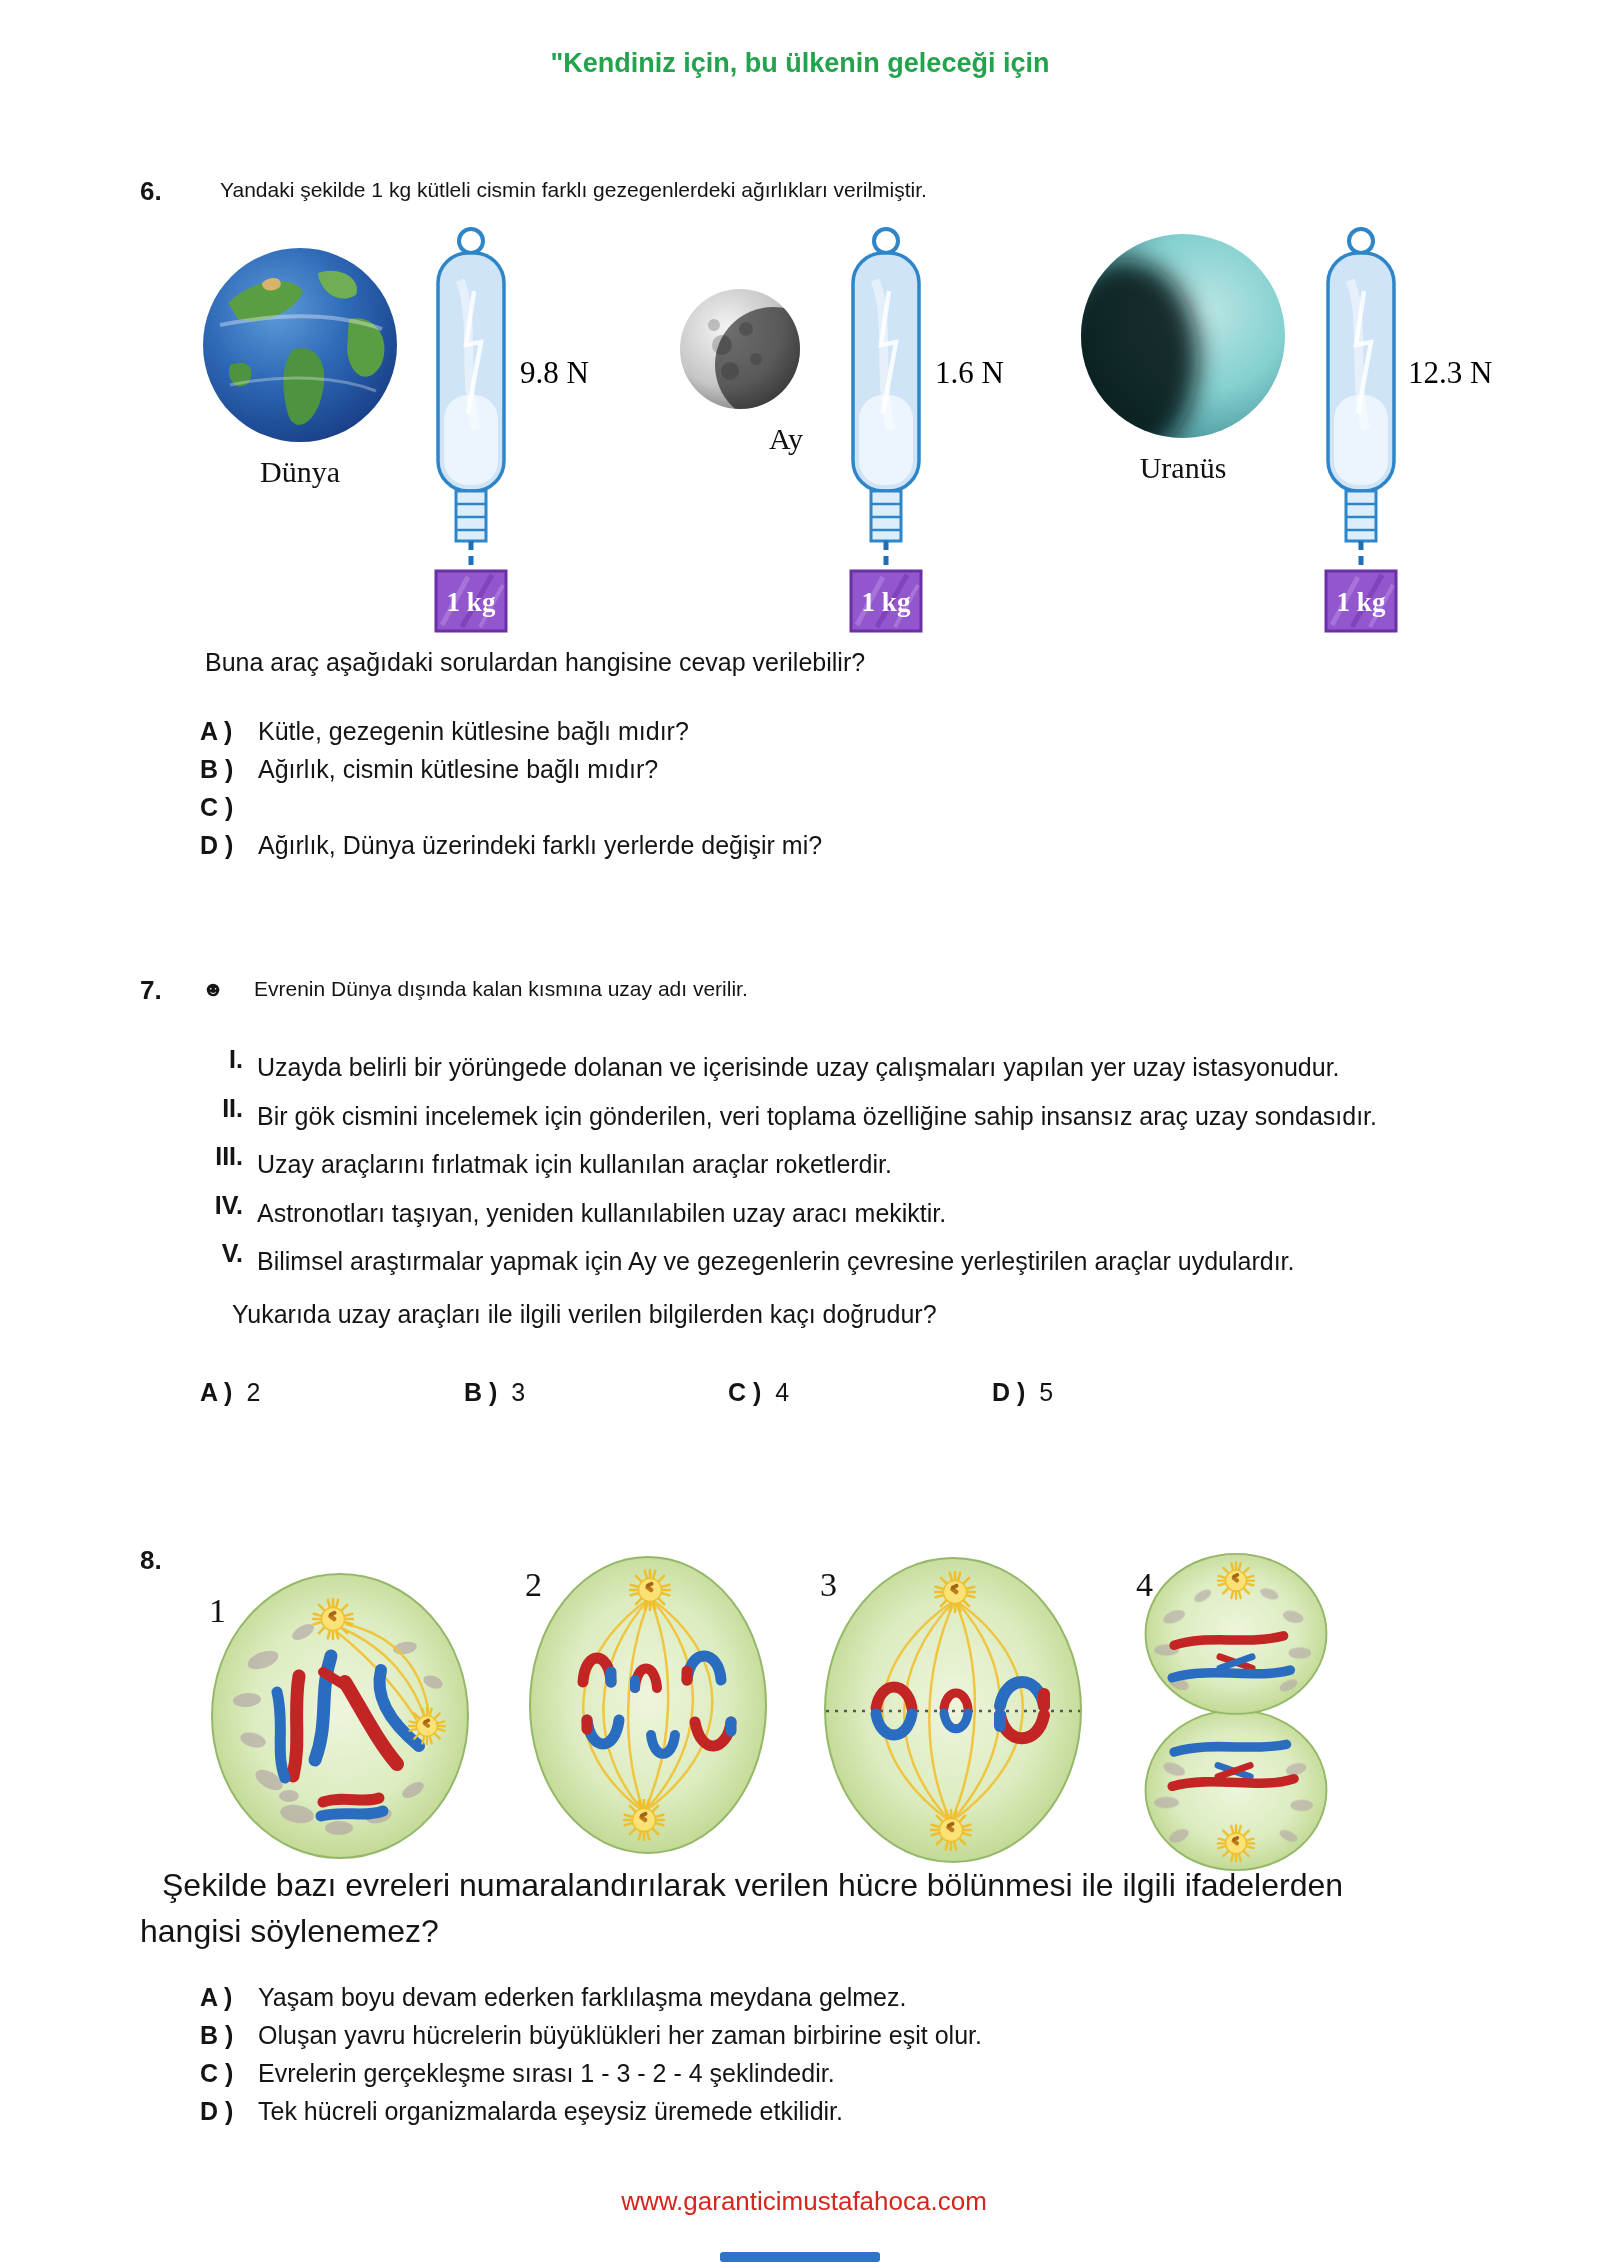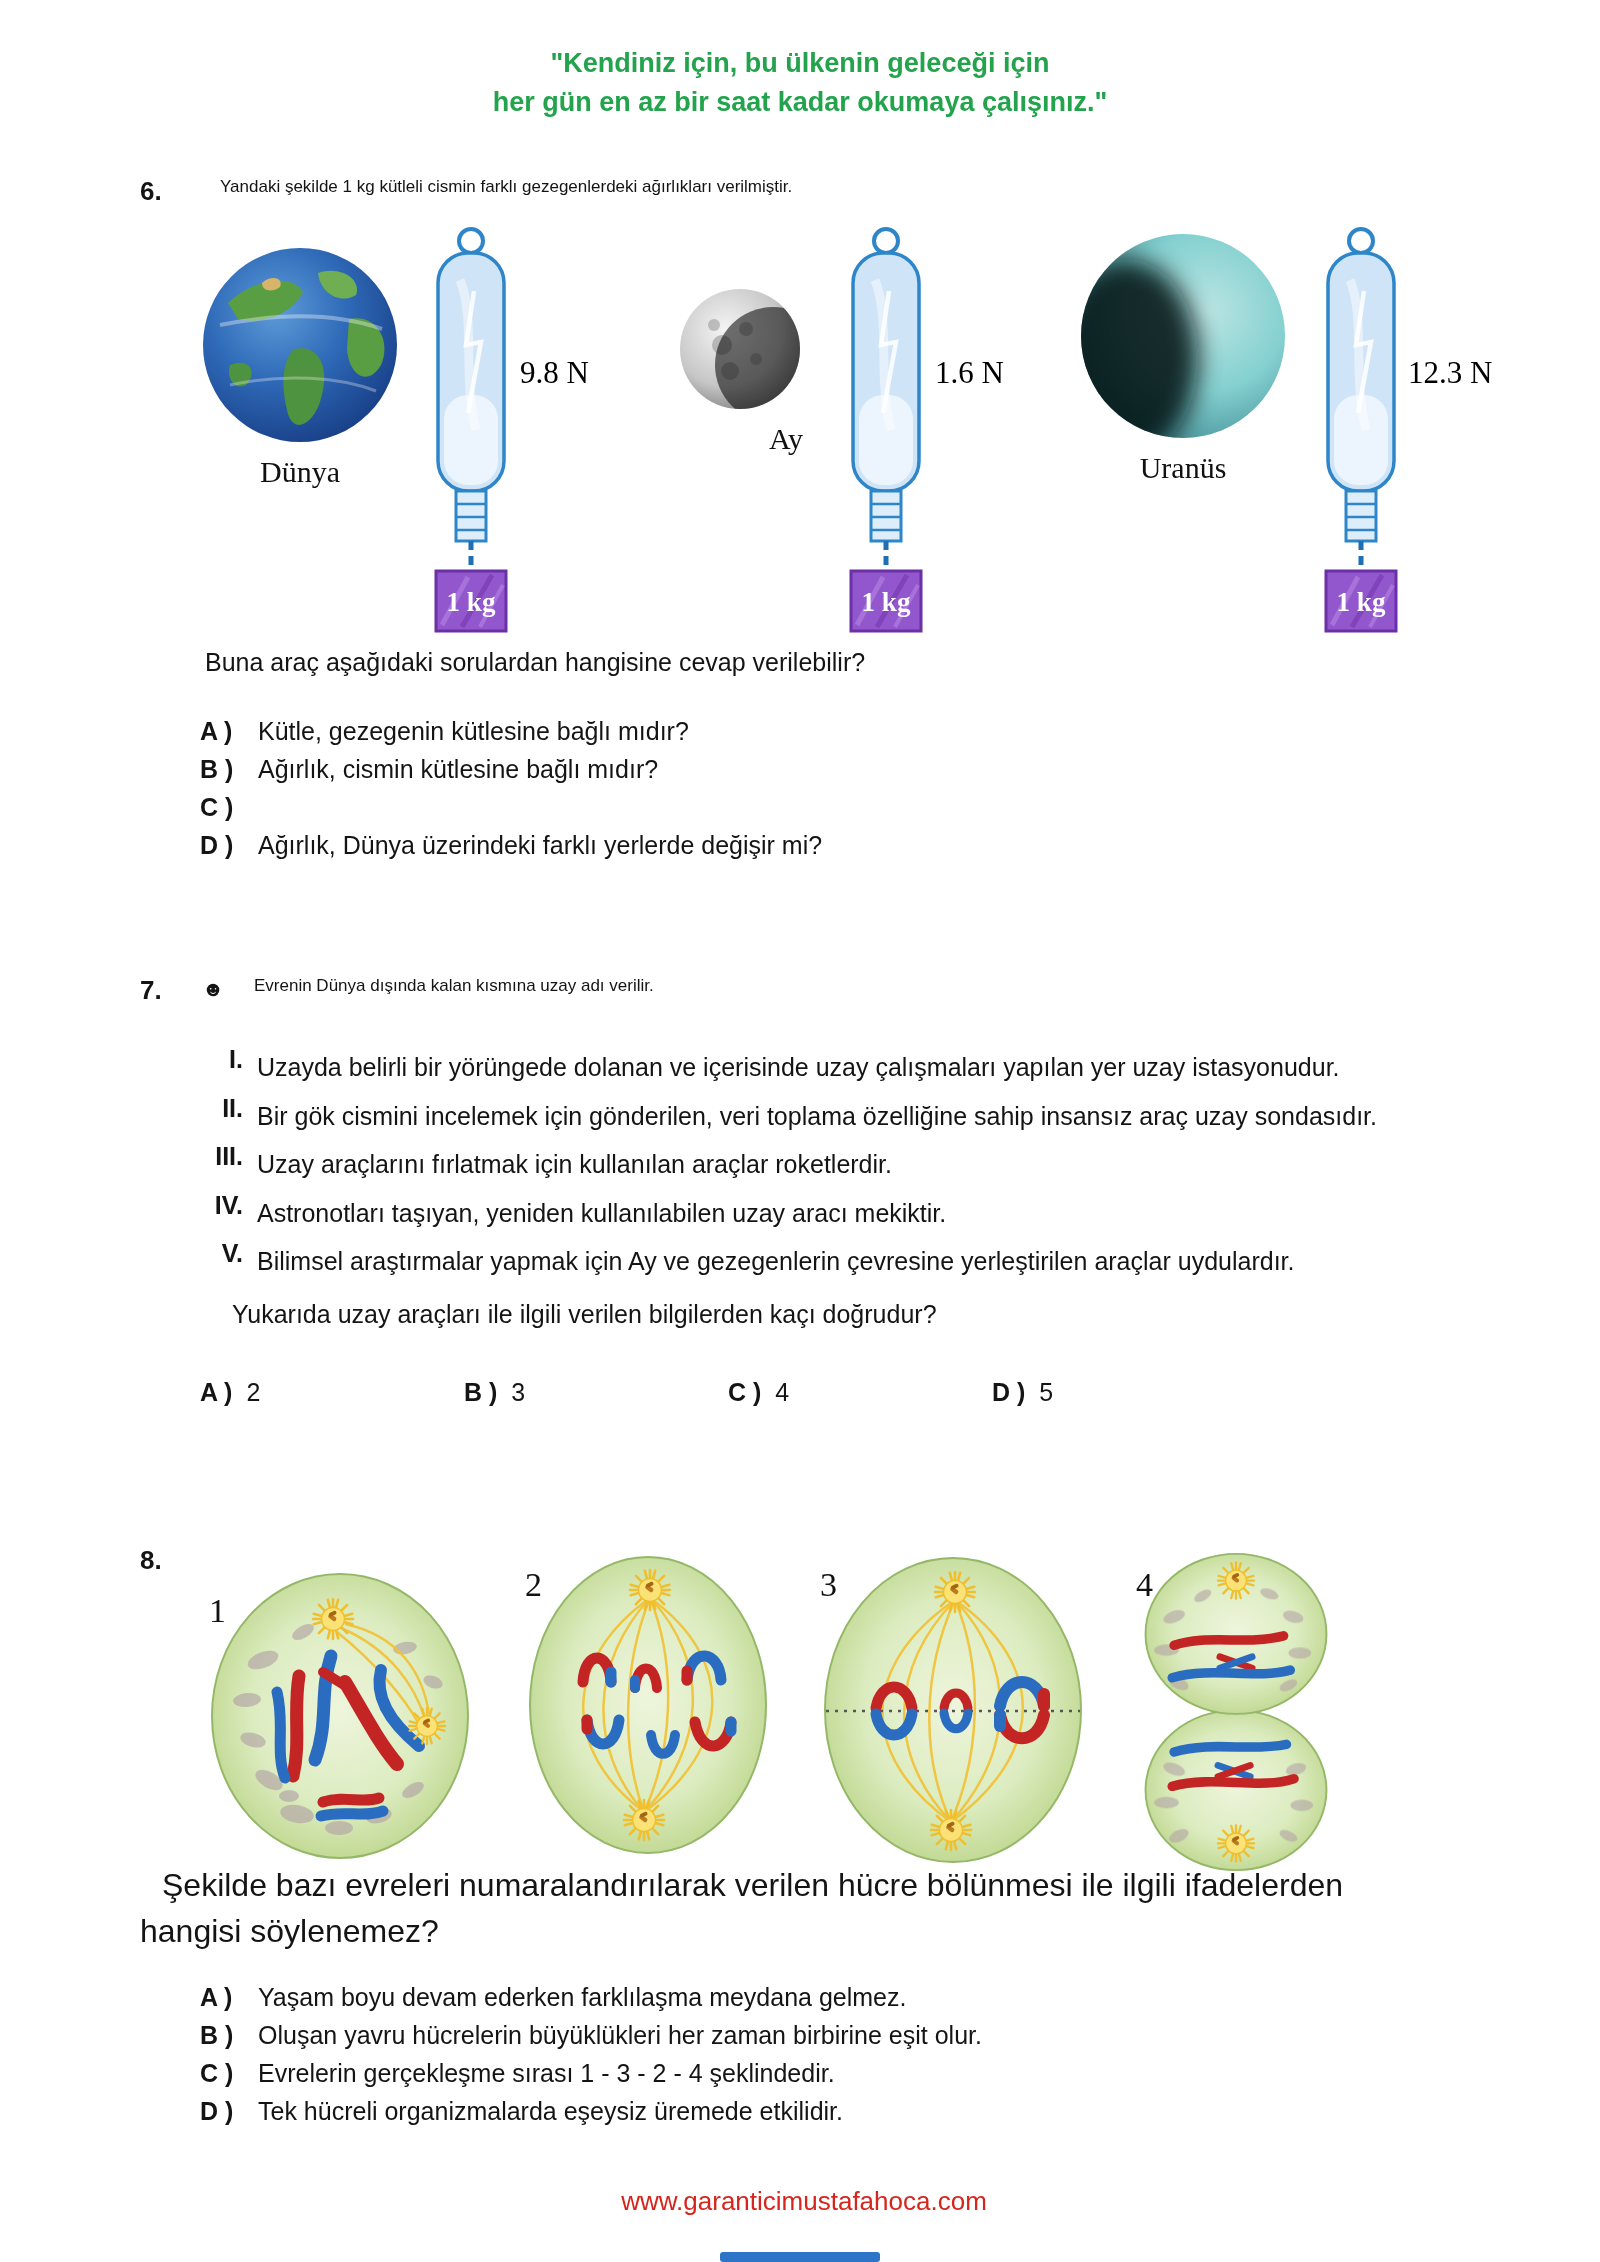--- a/index.html
+++ b/index.html
@@ -2,21 +2,21 @@
 <html><head>
 <meta charset="utf-8">
 <style>
   html,body{margin:0;padding:0;background:#ffffff;}
   .page{position:relative;width:1600px;height:2262px;background:#fff;overflow:hidden;
         font-family:"Liberation Sans",sans-serif;color:#141414;}
   
   .header{position:absolute;top:44px;left:0;width:100%;text-align:center;
           color:#22a34c;font-weight:bold;font-size:27px;line-height:1.45;}
   
-  .qtext{font-size:17px;line-height:1.3;}
+  .qtext{font-size:21px;line-height:1.3;}
   
   .q6-head{position:absolute;top:176px;left:140px;display:flex;width:1380px;}
   .q6-head .num{width:80px;font-weight:bold;font-size:26px;flex:none;}
   .figures{position:absolute;top:225px;left:200px;display:flex;align-items:flex-start;}
   .fig-group{display:flex;align-items:flex-start;}
   .planet-col{display:flex;flex-direction:column;align-items:center;}
   .planet-label{font-family:"Liberation Serif",serif;font-size:30px;margin-top:10px;color:#111;}
   .q6-question{position:absolute;top:648px;left:205px;font-size:25px;}
   .opts{position:absolute;left:200px;}
   .opt{display:flex;line-height:38px;font-size:25px;}
@@ -45,21 +45,20 @@
               background:#2e75c9;border-radius:3px;}
   svg{display:block;}
 </style>
 </head>
 <body>
 
 <div class="page">
 
   <div class="header">
     <div>"Kendiniz için, bu ülkenin geleceği için</div>
-    <div>her gün en az bir saat kadar okumaya çalışınız."</div>
   </div>
 
   <div class="q6-head">
     <div class="num">6.</div>
     <div class="qtext">Yandaki şekilde 1 kg kütleli cismin farklı gezegenlerdeki ağırlıkları verilmiştir.</div>
   </div>
 
   <div class="figures">
 
     <div class="fig-group">

